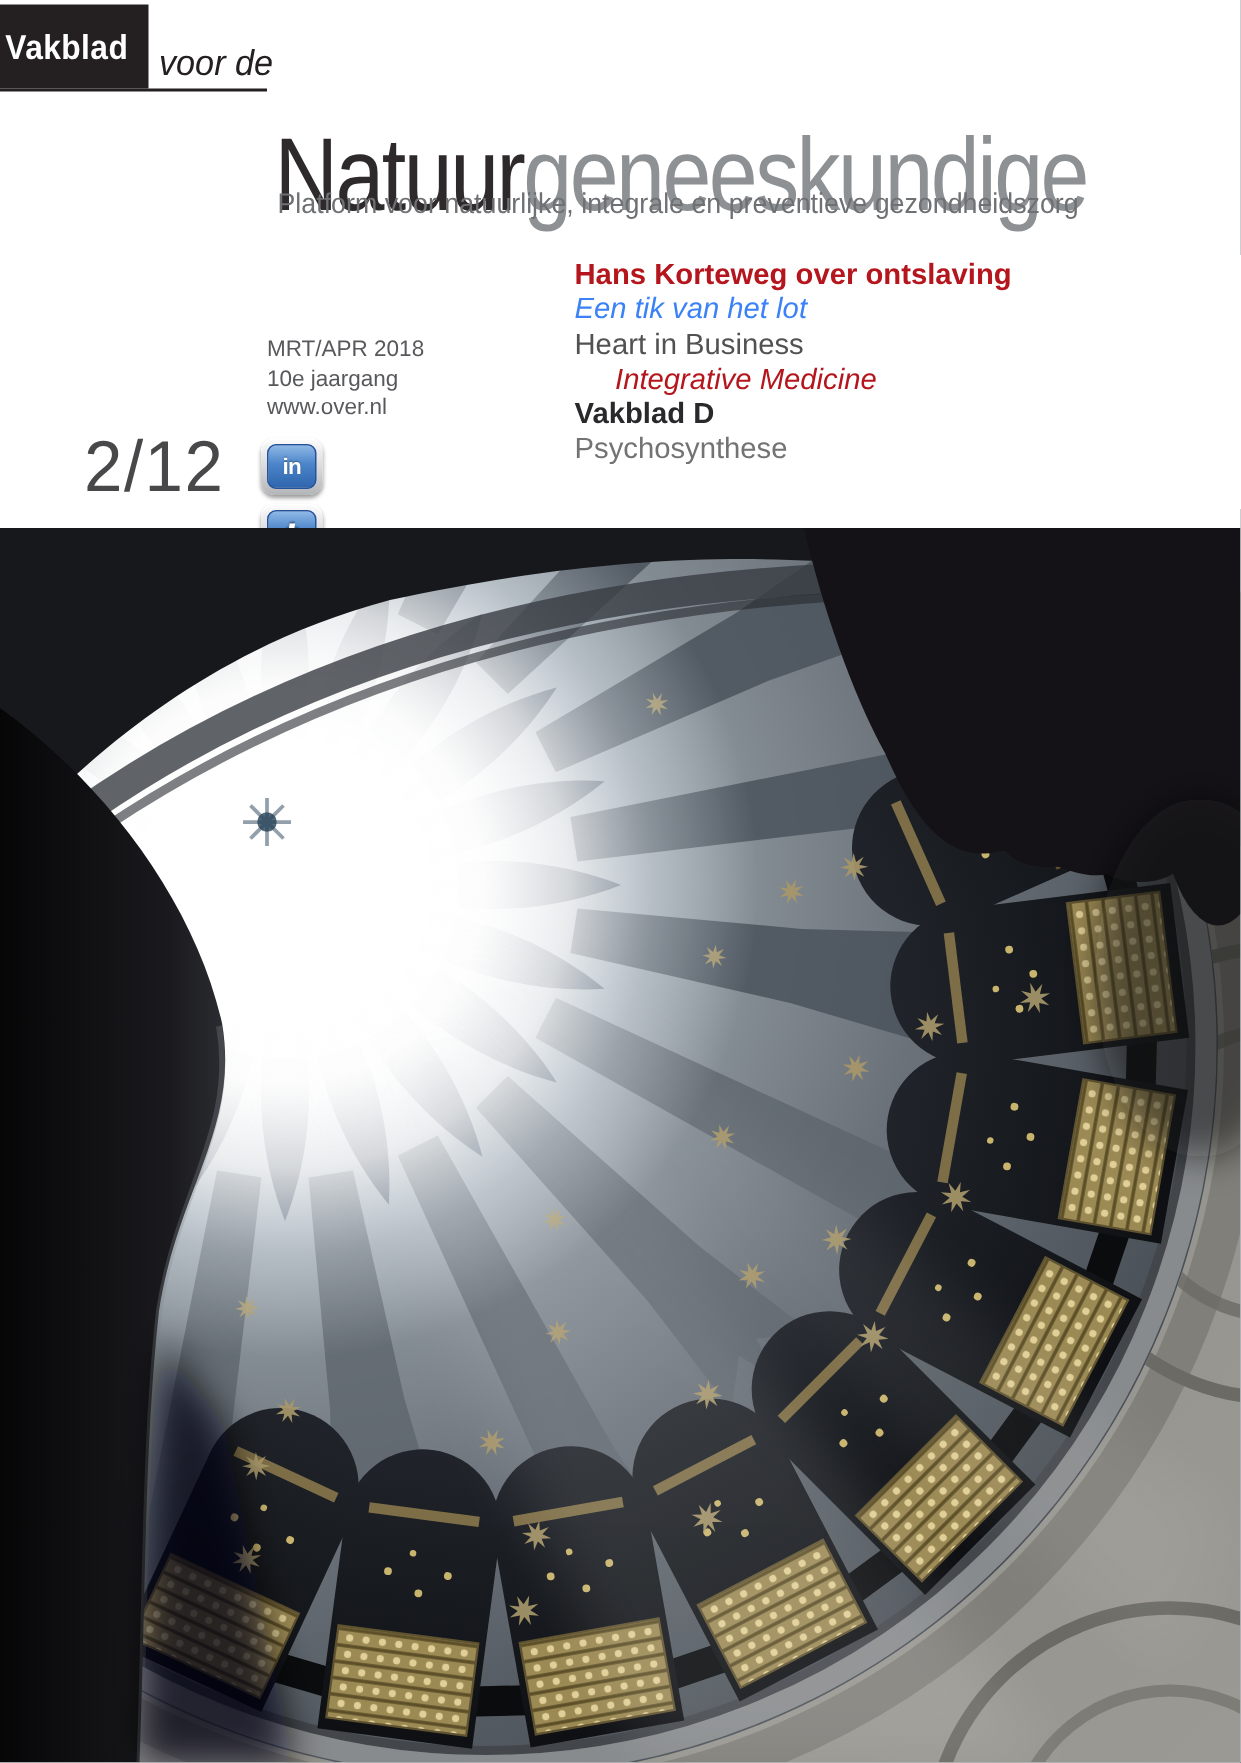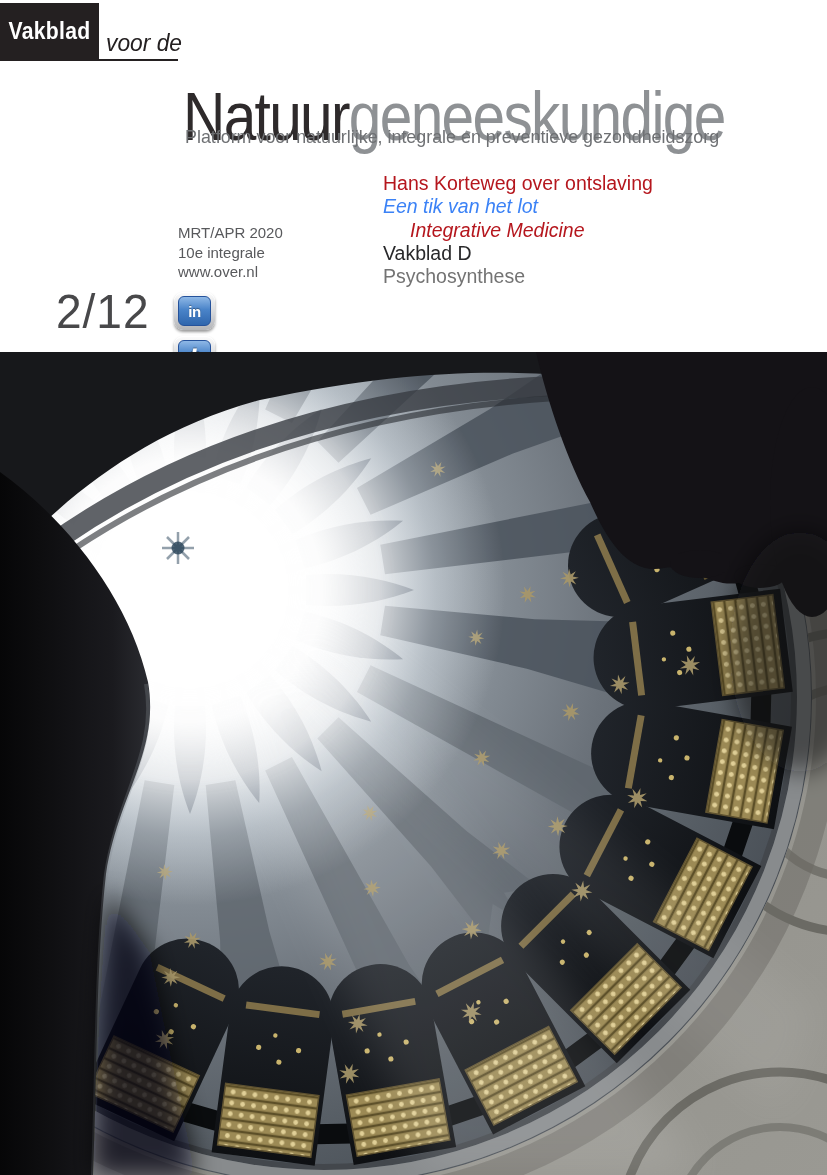--- a/index.html
+++ b/index.html
@@ -1,35 +1,35 @@
 <!DOCTYPE html>
 <html><head>
 <meta charset="utf-8">
 <style>
   html,body{margin:0;padding:0;background:#e8e8e8;}
   .page{position:relative;width:827px;height:1175px;background:#ffffff;overflow:hidden;
         font-family:"Liberation Sans",sans-serif;margin:0 auto;}
   
   .vak-box{position:absolute;left:0;top:3px;width:99px;height:56px;background:#242021;
-           display:flex;align-items:center;justify-content:center;}
+           display:flex;align-items:center;justify-content:flex-start;}
   .vak-box span{color:#fff;font-weight:bold;font-size:23px;letter-spacing:.3px;
                 transform:scaleX(.92);display:inline-block;}
   .mast-rule{position:absolute;left:0;top:59px;width:178px;height:2px;background:#242021;}
   .voor-de{position:absolute;left:106px;top:29px;font-size:24px;font-style:italic;color:#242021;
            transform:scaleX(.95);transform-origin:left top;white-space:nowrap;}
   .title{position:absolute;left:183px;top:36px;font-size:69px;line-height:1;white-space:nowrap;
          letter-spacing:-2px;transform:scaleX(.85);transform-origin:left top;font-weight:400;}
   .title .t1{color:#2e2a2b;}
   .title .t2{color:#8e9194;}
   .tagline{position:absolute;left:185px;top:107px;font-size:19px;color:#6e7073;white-space:nowrap;
            transform:scaleX(.94);transform-origin:left top;}
   
   .headlines{position:absolute;left:383px;top:172px;font-size:19.5px;line-height:23.3px;}
   .hl{white-space:nowrap;}
-  .hl-bold{font-weight:normal;}
+  .hl-bold{font-weight:bold;}
   .hl-italic{font-style:italic;}
   
   .issue-meta{position:absolute;left:178px;top:223px;font-size:15px;line-height:19.5px;color:#58595c;}
   .issue-number{position:absolute;left:56px;top:284px;font-size:48px;color:#48484a;letter-spacing:1px;
                 transform:scaleX(.96);transform-origin:left top;}
   
   .social{position:absolute;left:174px;top:292px;display:flex;gap:6px;flex-direction:column;}
   .s-btn{width:41px;height:38px;border-radius:9px;
          background:linear-gradient(180deg,#fdfdfd,#d6d7d9 55%,#b4b5b8);
          box-shadow:0 2px 3px rgba(0,0,0,.4), inset 0 1px 0 #fff;
@@ -54,28 +54,29 @@
     <span>Vakblad</span>
   </div>
   <div class="mast-rule"></div>
   <div class="voor-de">voor de</div>
   <h1 class="title"><span class="t1">Natuur</span><span class="t2">geneeskundige</span></h1>
   <p class="tagline">Platform voor natuurlijke, integrale en preventieve gezondheidszorg</p>
 
   <div class="headlines">
       <div class="hl hl-bold" style="color: rgb(181, 22, 29);">Hans Korteweg over ontslaving</div>
       <div class="hl hl-italic" style="color: #3b82f6;">Een tik van het lot</div>
+      <div class="hl hl-regular" style="color: rgb(82, 82, 84);">Heart in Business</div>
       <div class="hl hl-italic" style="color: rgb(181, 22, 29); margin-left: 27px;">Integrative Medicine</div>
       <div class="hl hl-bold" style="color: rgb(41, 41, 43);">Vakblad D</div>
       <div class="hl hl-regular" style="color: #737373;">Psychosynthese</div>
     </div>
 
   <div class="issue-meta">
-    <div>MRT/APR 2020</div>
-    <div>10e integrale</div>
+    <div>MRT/APR 2018</div>
+    <div>10e jaargang</div>
     <div>www.over.nl</div>
   </div>
   <div class="issue-number">2/12</div>
 
   <div class="social">
       <div class="s-btn">
         <div class="s-in g-li">in</div>
       </div>
       <div class="s-btn">
         <div class="s-in g-tw">t</div>

